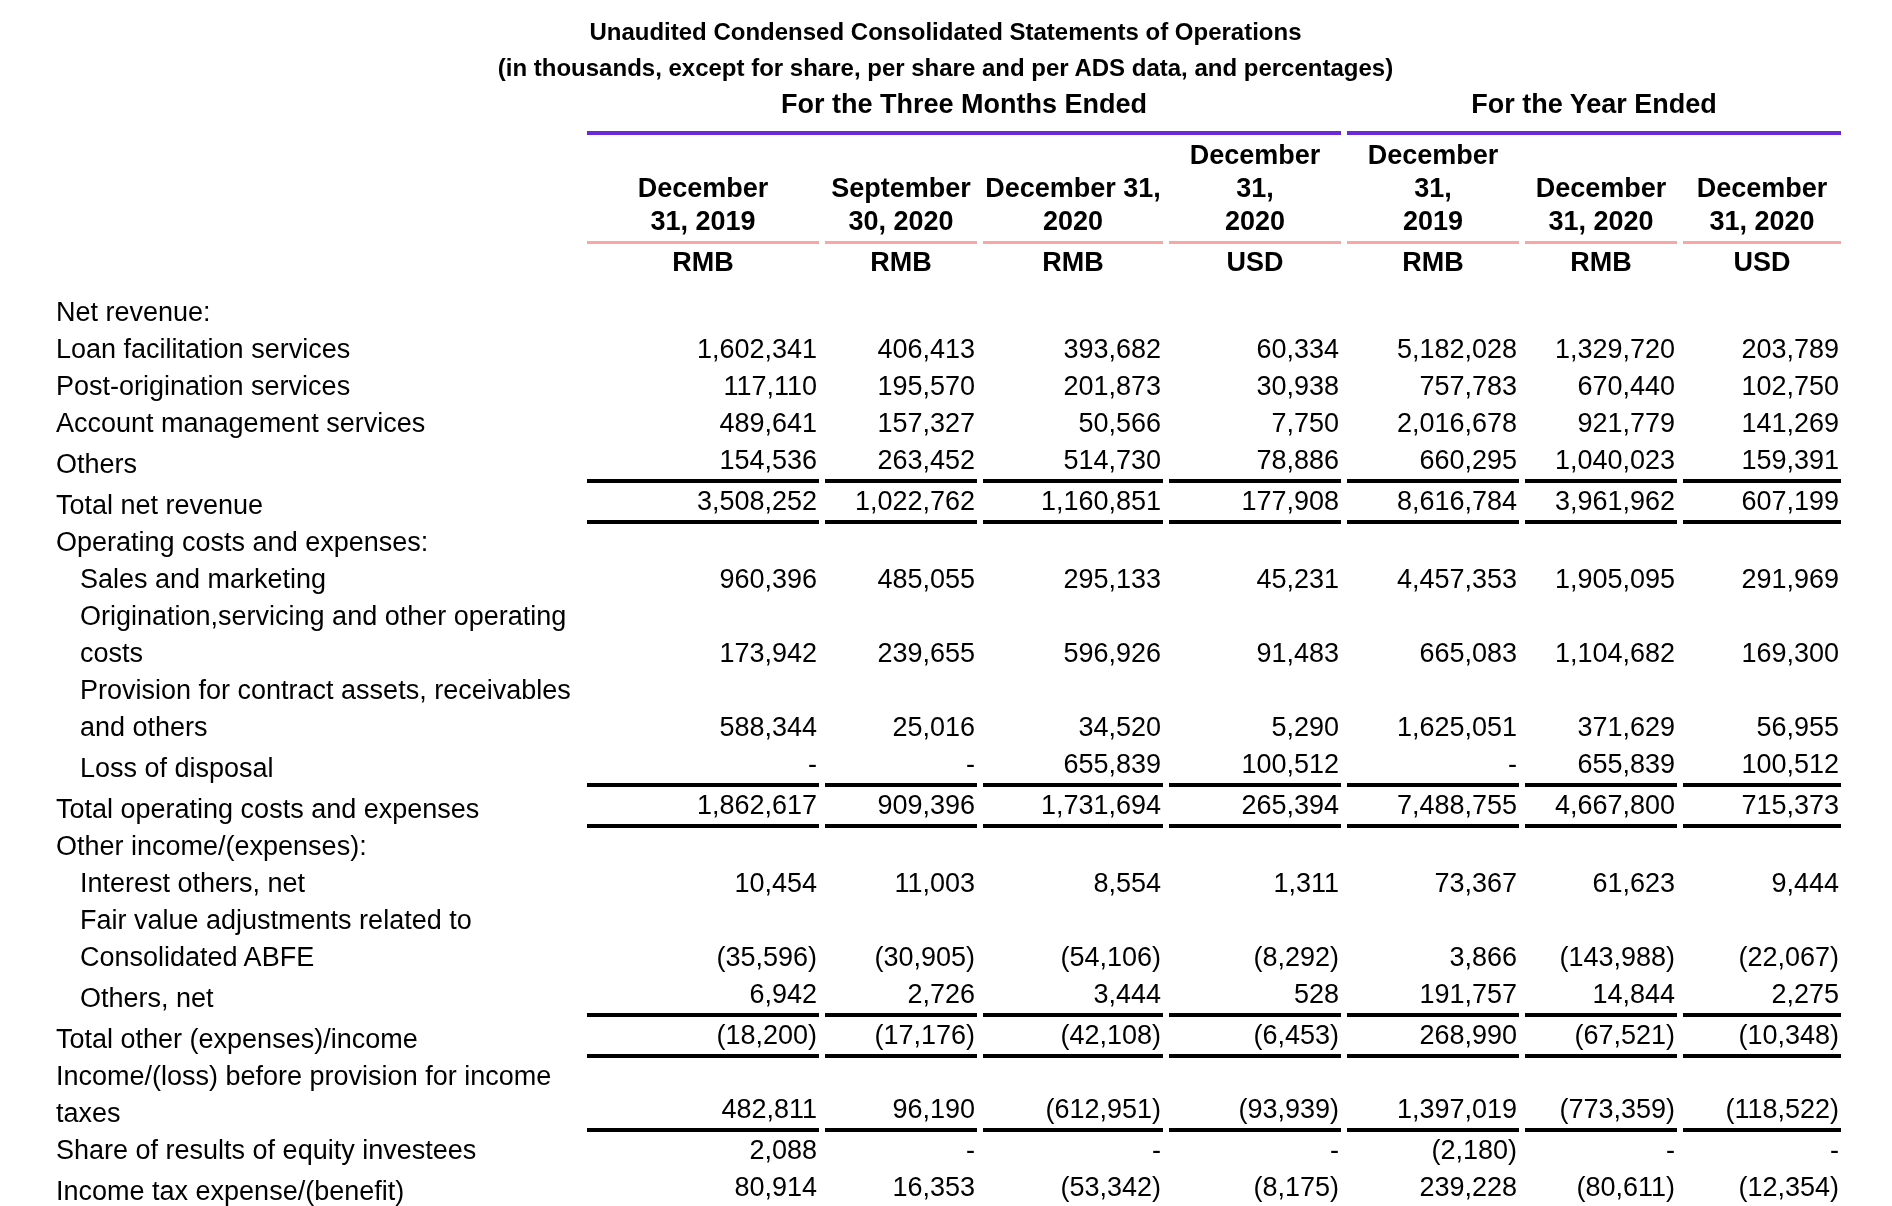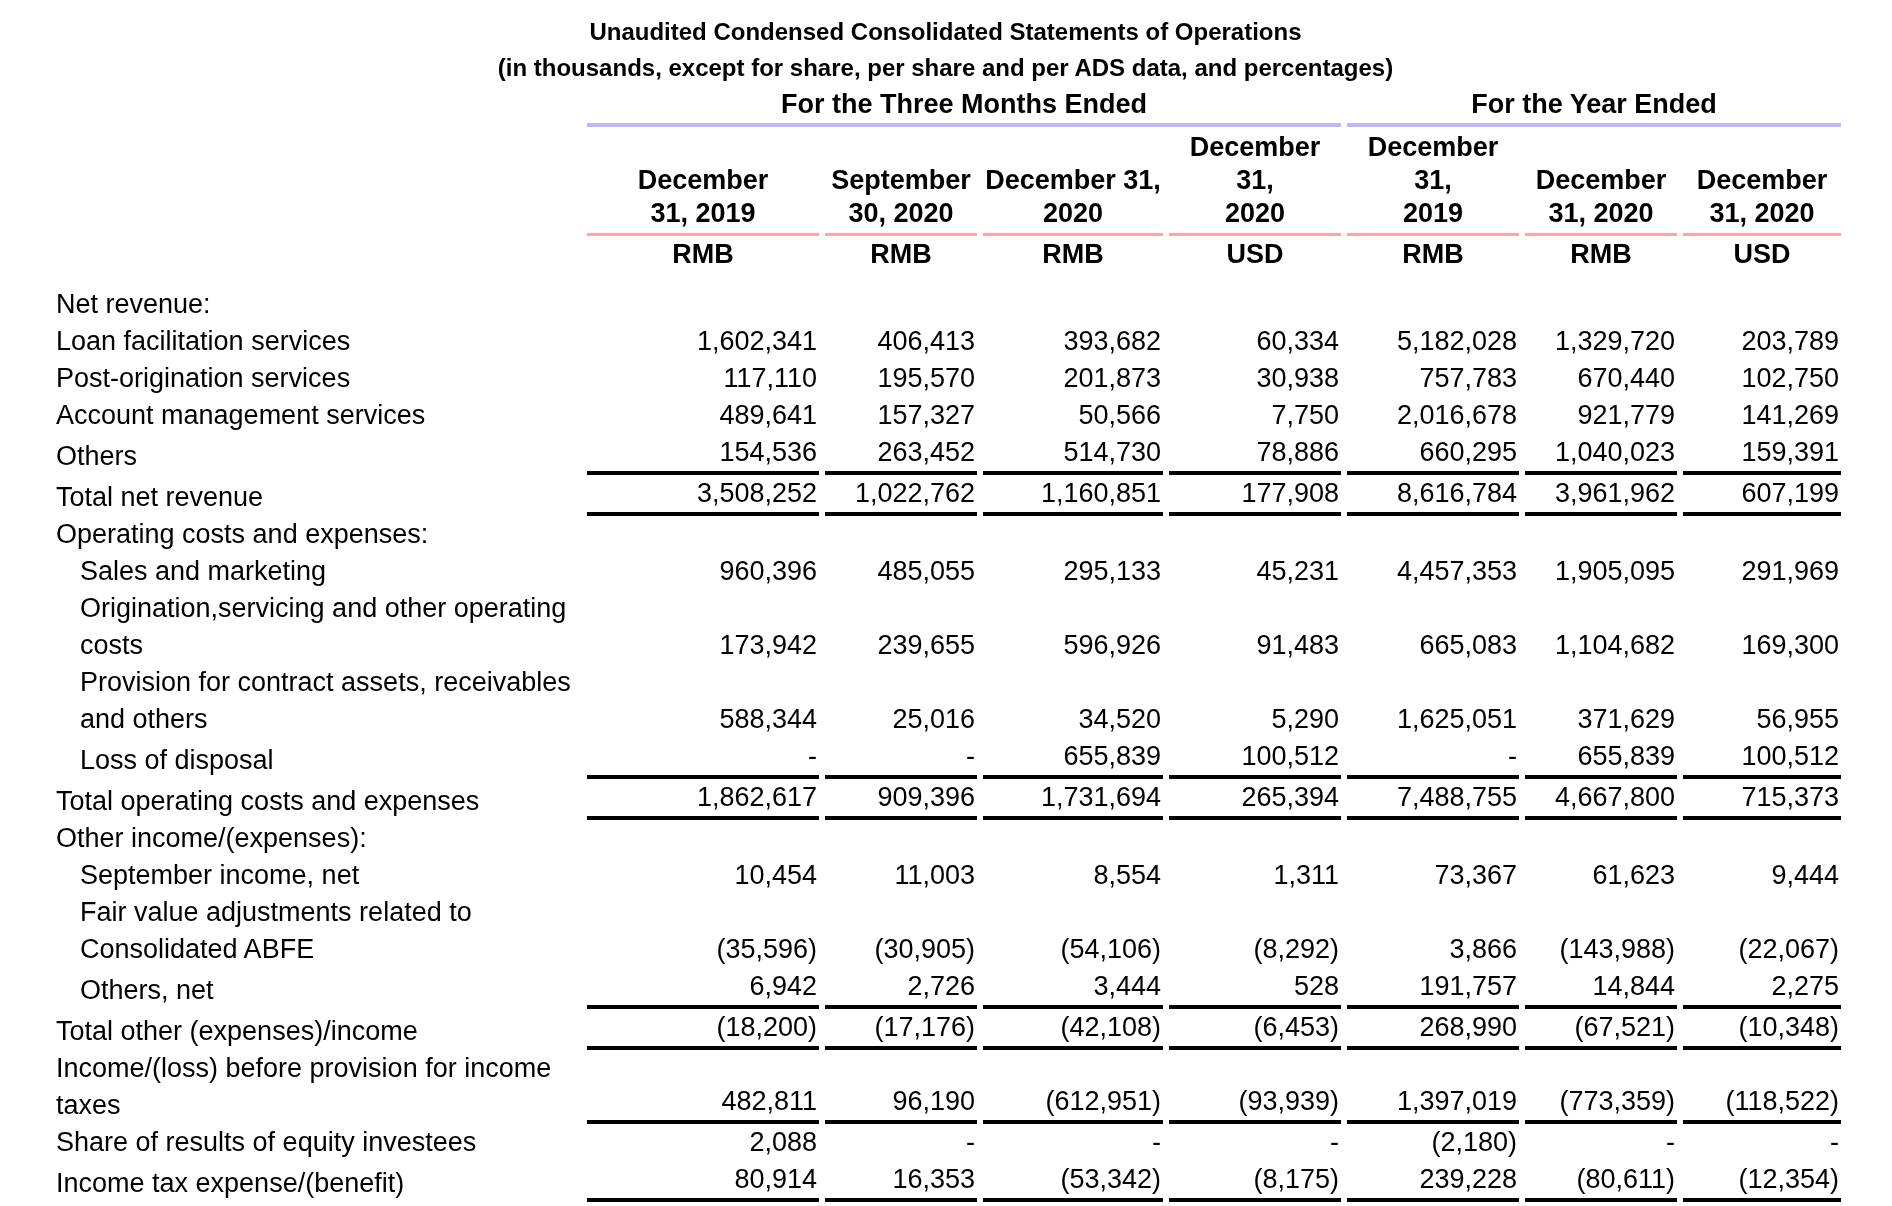--- a/index.html
+++ b/index.html
@@ -37,22 +37,22 @@
     vertical-align: bottom;
     font-size: 27px;
   }
   thead th {
     font-weight: bold;
     text-align: center;
     white-space: pre-line;
     line-height: 33px;
   }
   tr.group-row th.group-cell {
-    border-bottom: 4px solid #c4b5fd;
-    padding-bottom: 2px;
+    border-bottom: 4px solid #6d28d9;
+    padding-bottom: 10px;
   }
   tr.date-row th.date-cell {
     border-bottom: 3px solid #fca5a5;
     padding-top: 4px;
     padding-bottom: 3px;
   }
   tr.currency-row th {
     padding-top: 3px;
     padding-bottom: 2px;
     line-height: 31px;
@@ -253,21 +253,21 @@
           <td class="label">Other income/(expenses):</td>
           <td class="num"></td>
           <td class="num"></td>
           <td class="num"></td>
           <td class="num"></td>
           <td class="num"></td>
           <td class="num"></td>
           <td class="num"></td>
         </tr>
         <tr>
-          <td class="label indent">September income, net</td>
+          <td class="label indent">Interest others, net</td>
           <td class="num">10,454</td>
           <td class="num">11,003</td>
           <td class="num">8,554</td>
           <td class="num">1,311</td>
           <td class="num">73,367</td>
           <td class="num">61,623</td>
           <td class="num">9,444</td>
         </tr>
         <tr>
           <td class="label indent">Fair value adjustments related to

